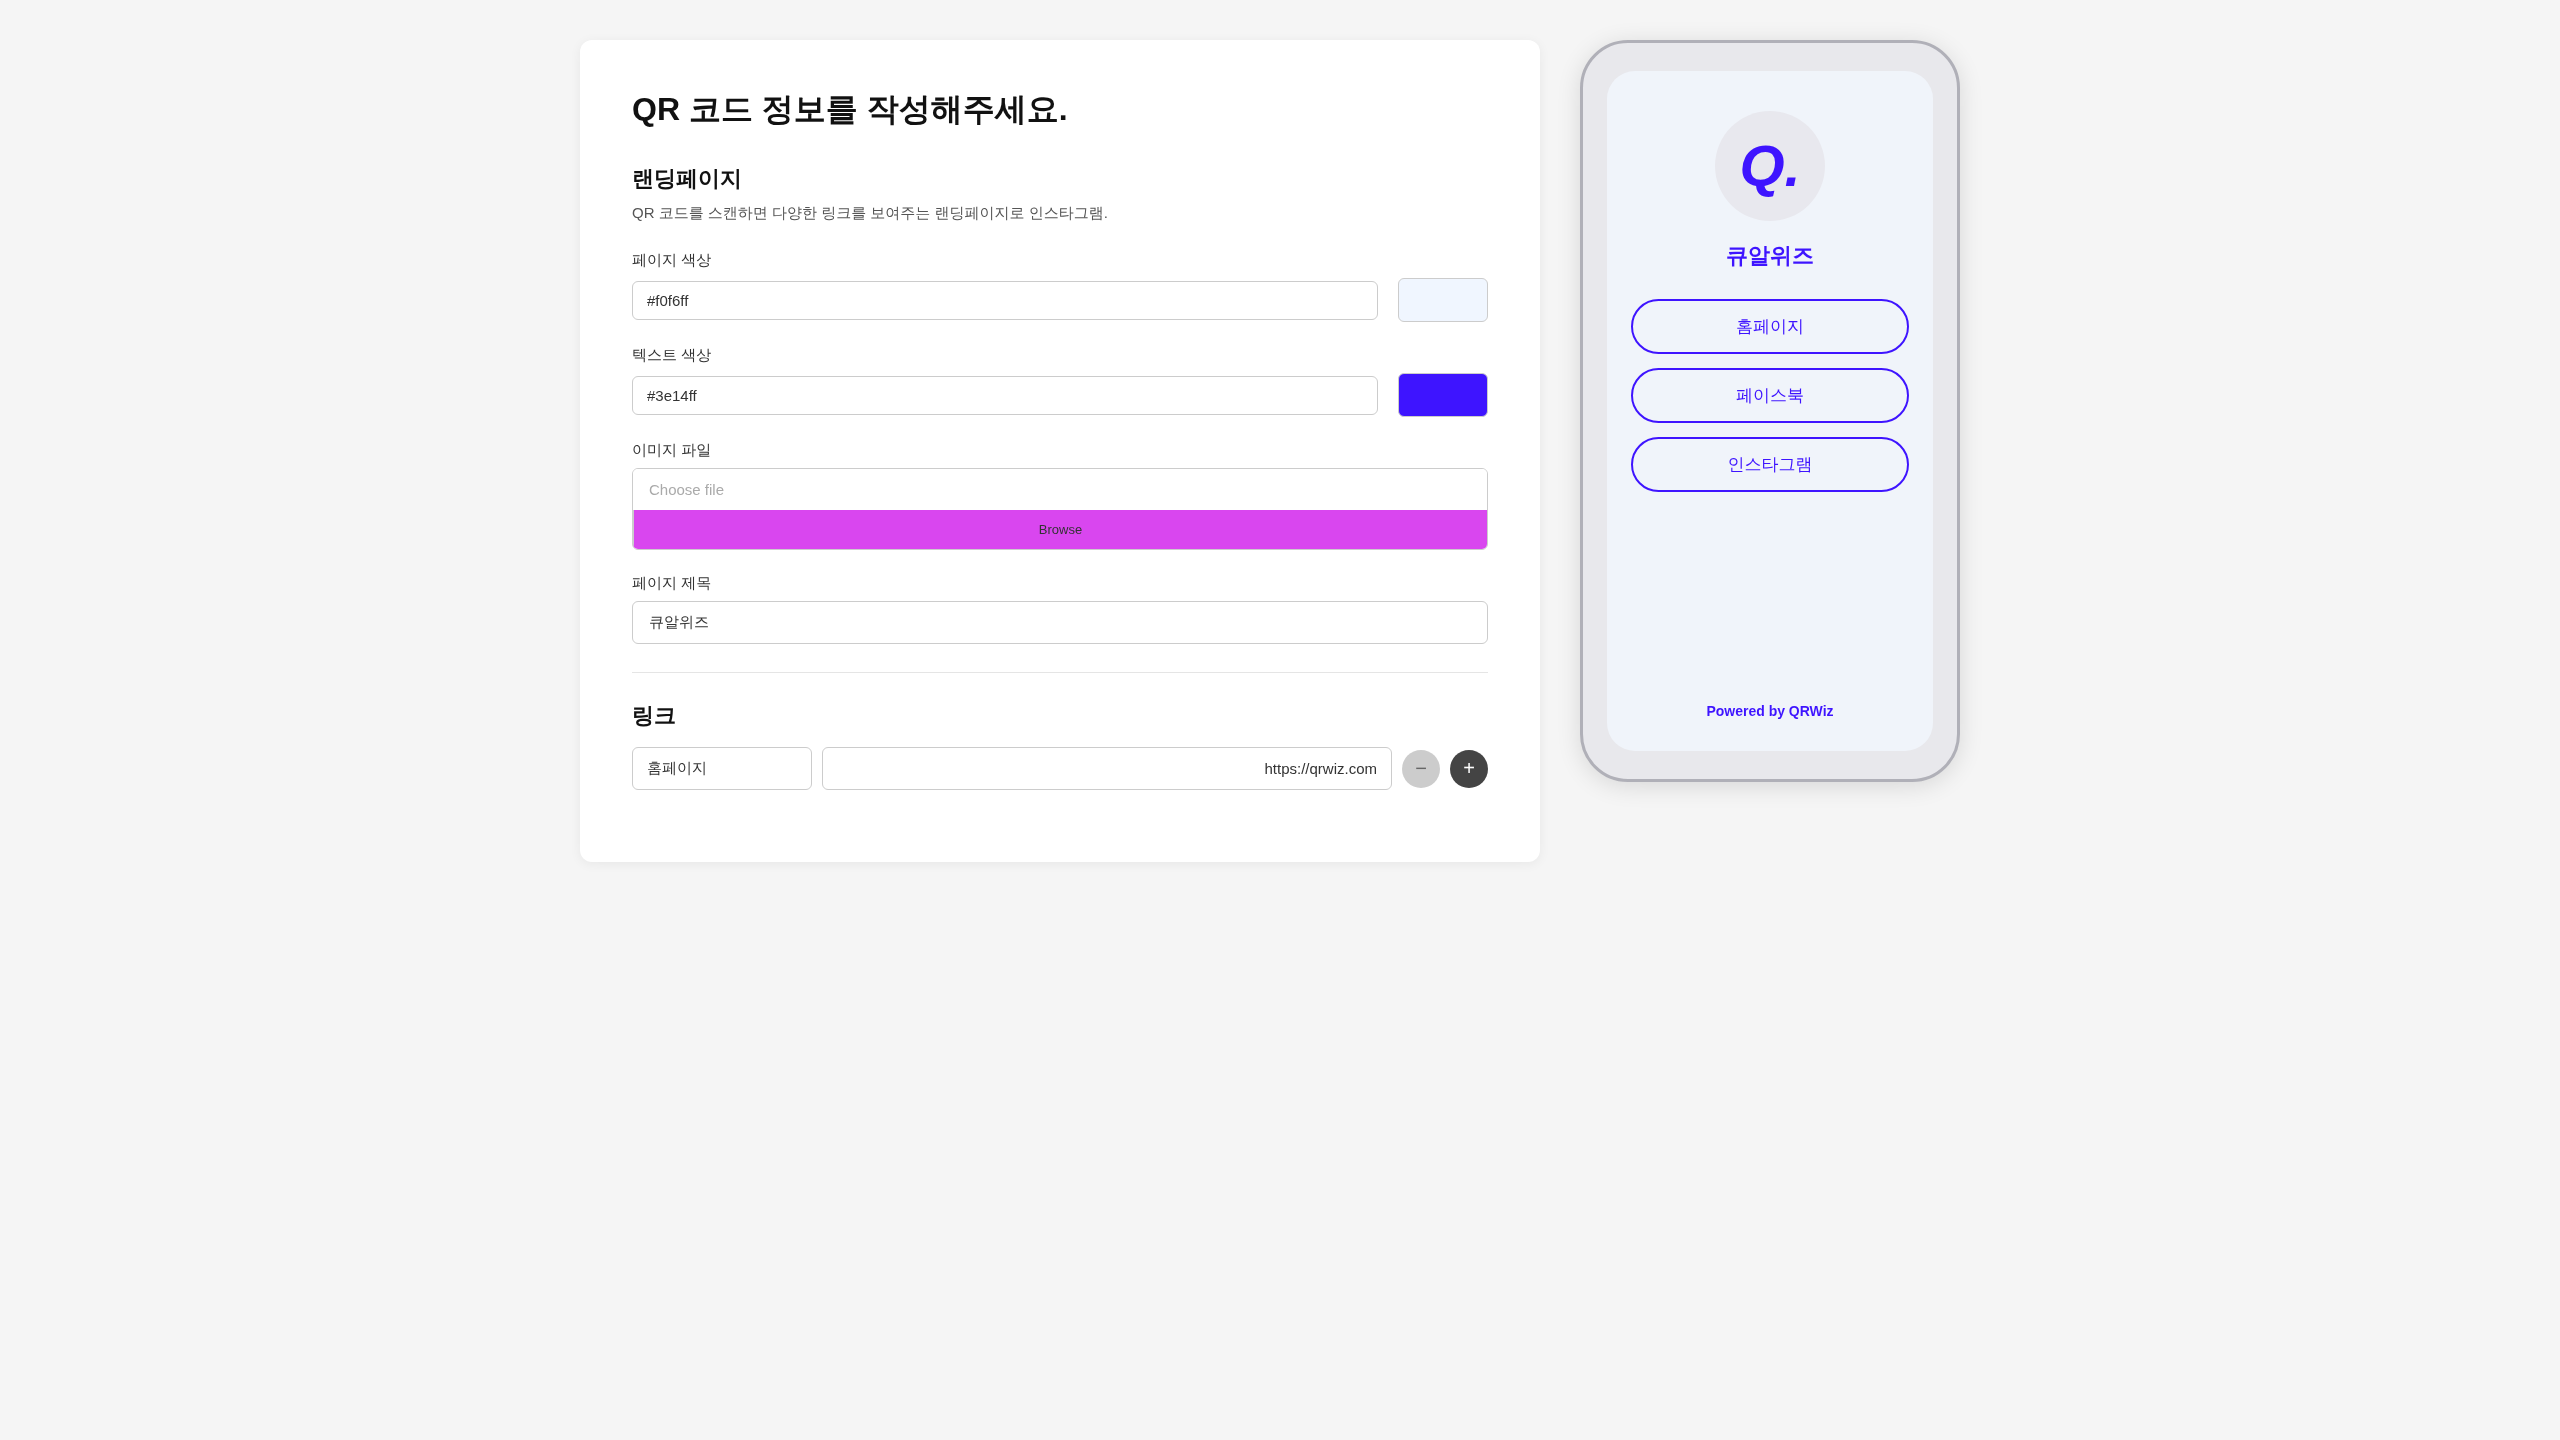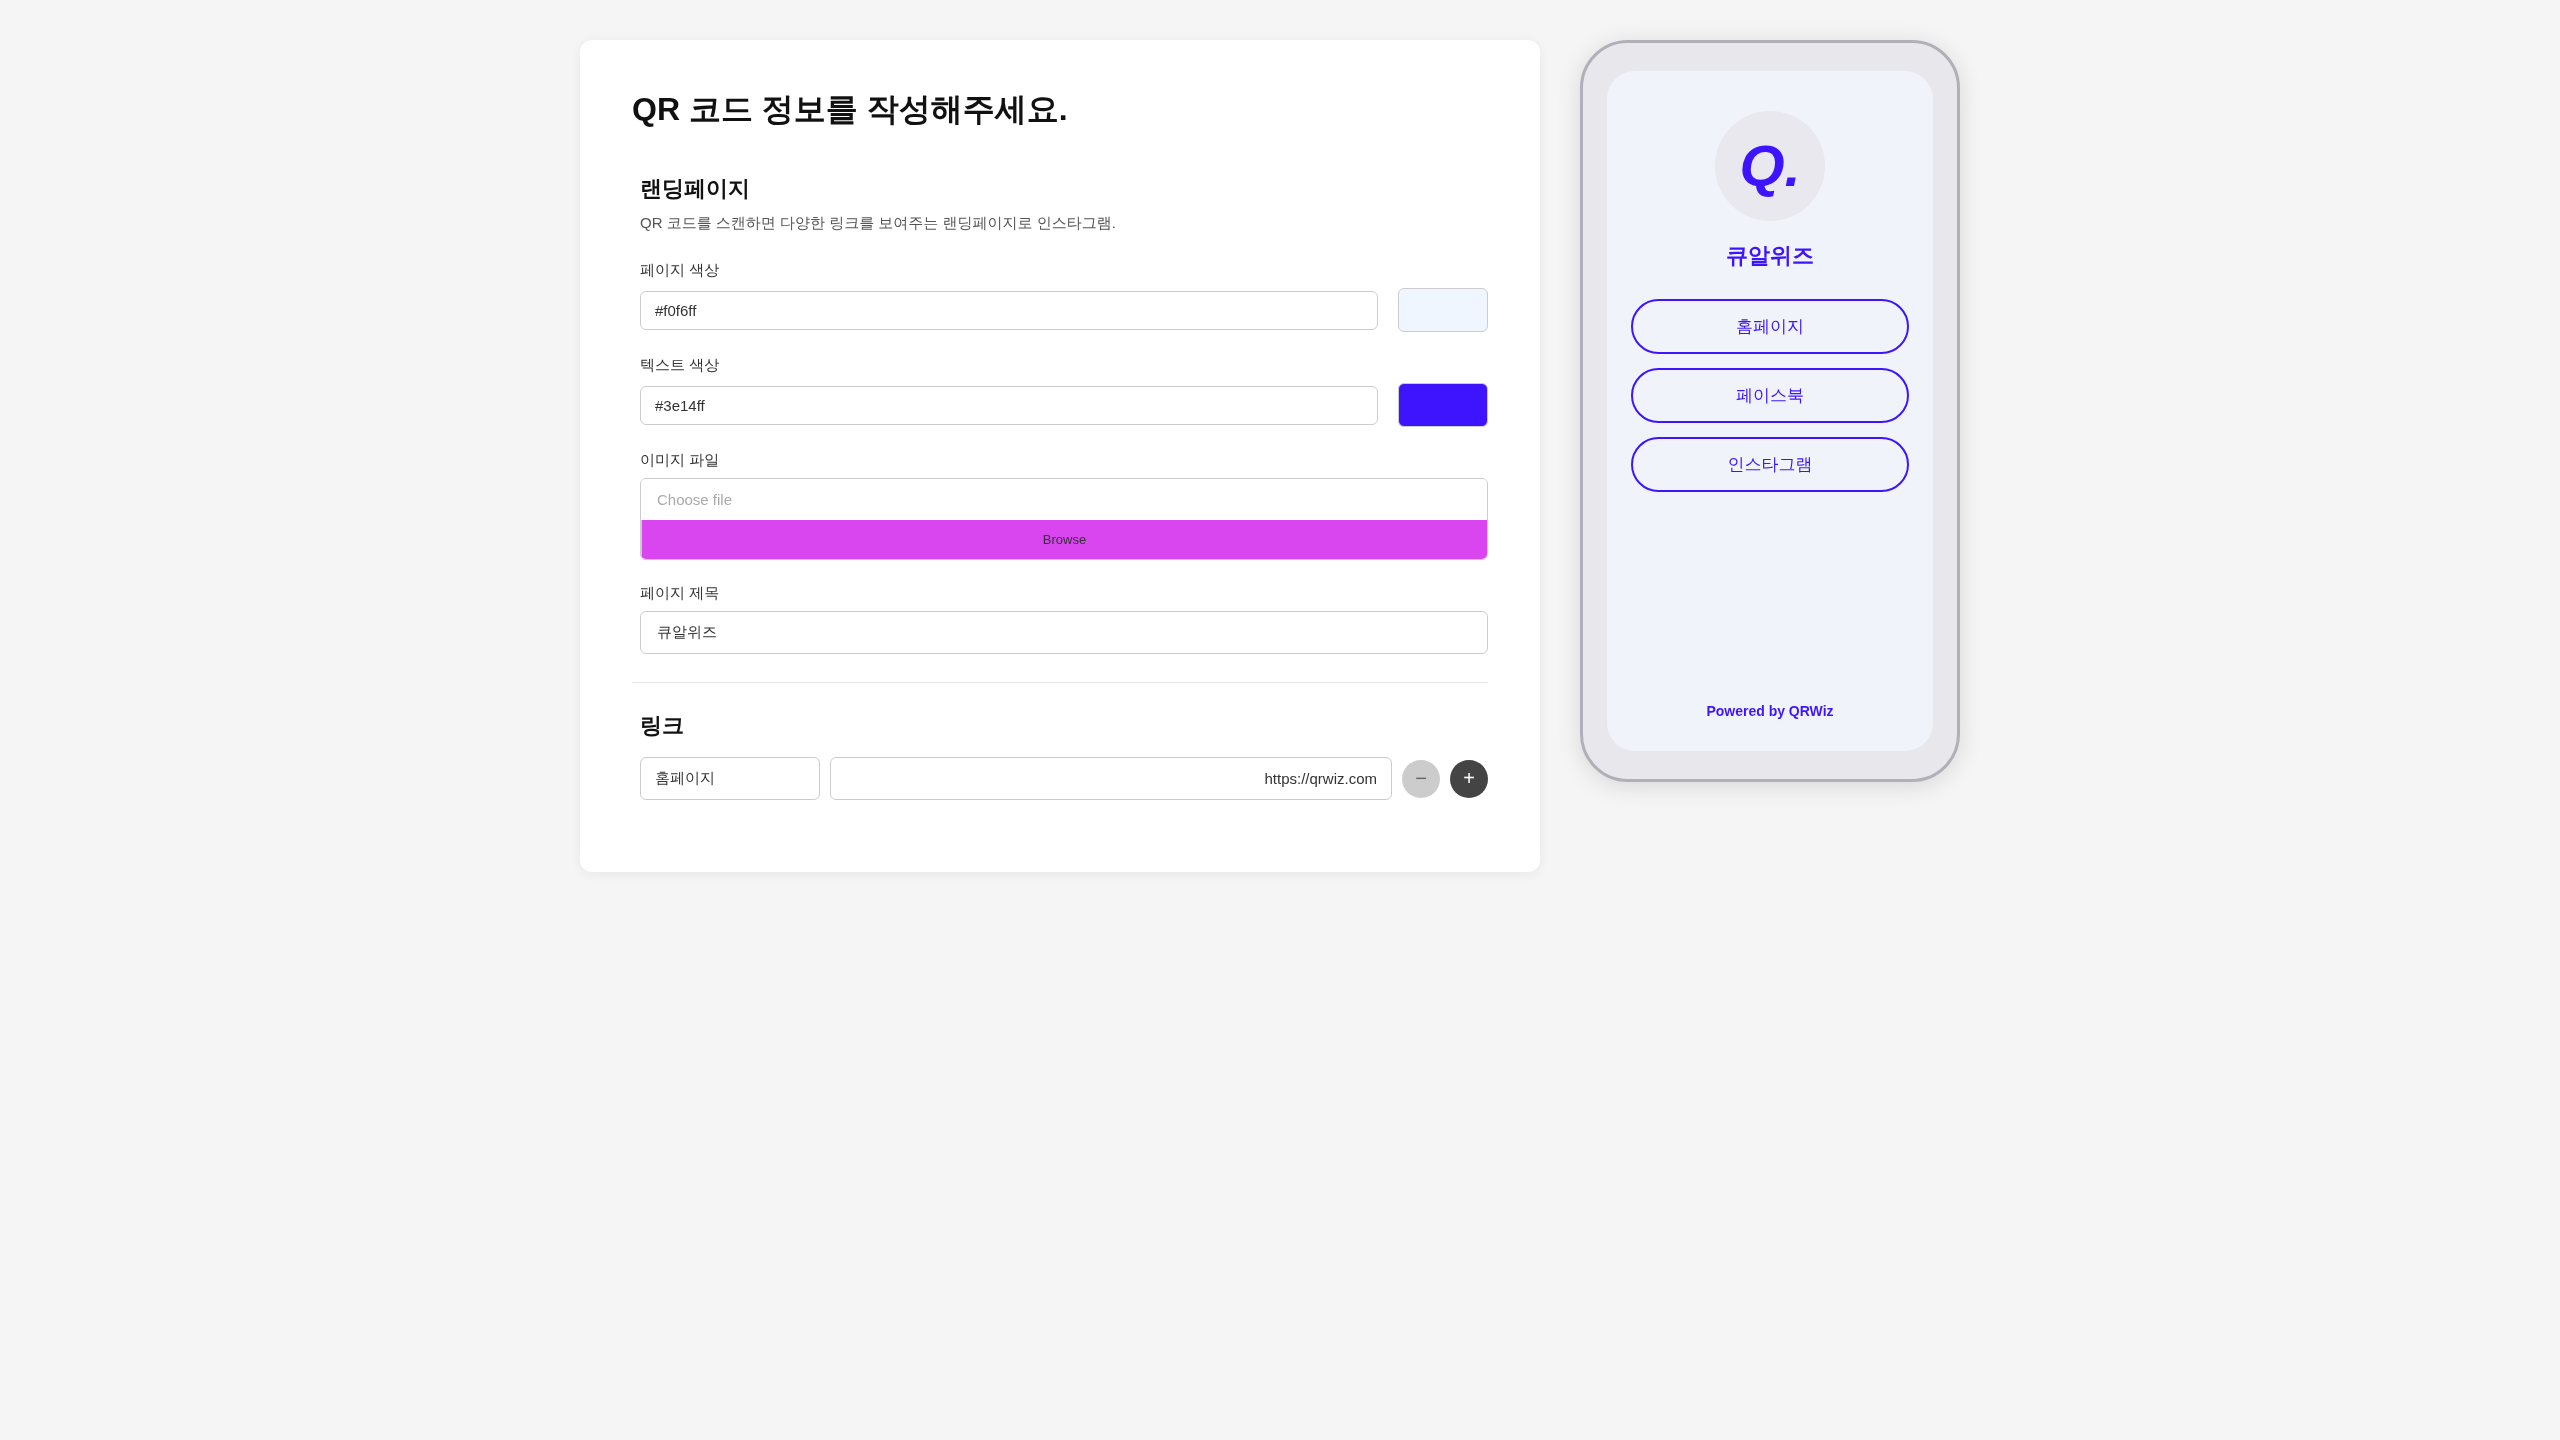--- a/index.html
+++ b/index.html
@@ -33,39 +33,38 @@
       padding: 48px 52px;
       flex: 1;
       max-width: 960px;
       box-shadow: 0 2px 12px rgba(0,0,0,0.06);
     }
 
     .page-title {
       font-size: 32px;
       font-weight: 800;
       color: #111;
-      margin-bottom: 42px;
+      margin-bottom: 32px;
     }
 
     .section-title {
       font-size: 22px;
       font-weight: 700;
       color: #111;
       margin-bottom: 10px;
     }
 
     .section-desc {
       font-size: 15px;
       color: #555;
       margin-bottom: 28px;
     }
 
     .field-group {
       margin-bottom: 24px;
-      margin-left: 8px;
     }
 
     .field-label {
       font-size: 15px;
       color: #333;
       margin-bottom: 8px;
       font-weight: 400;
     }
 
     .color-row {

